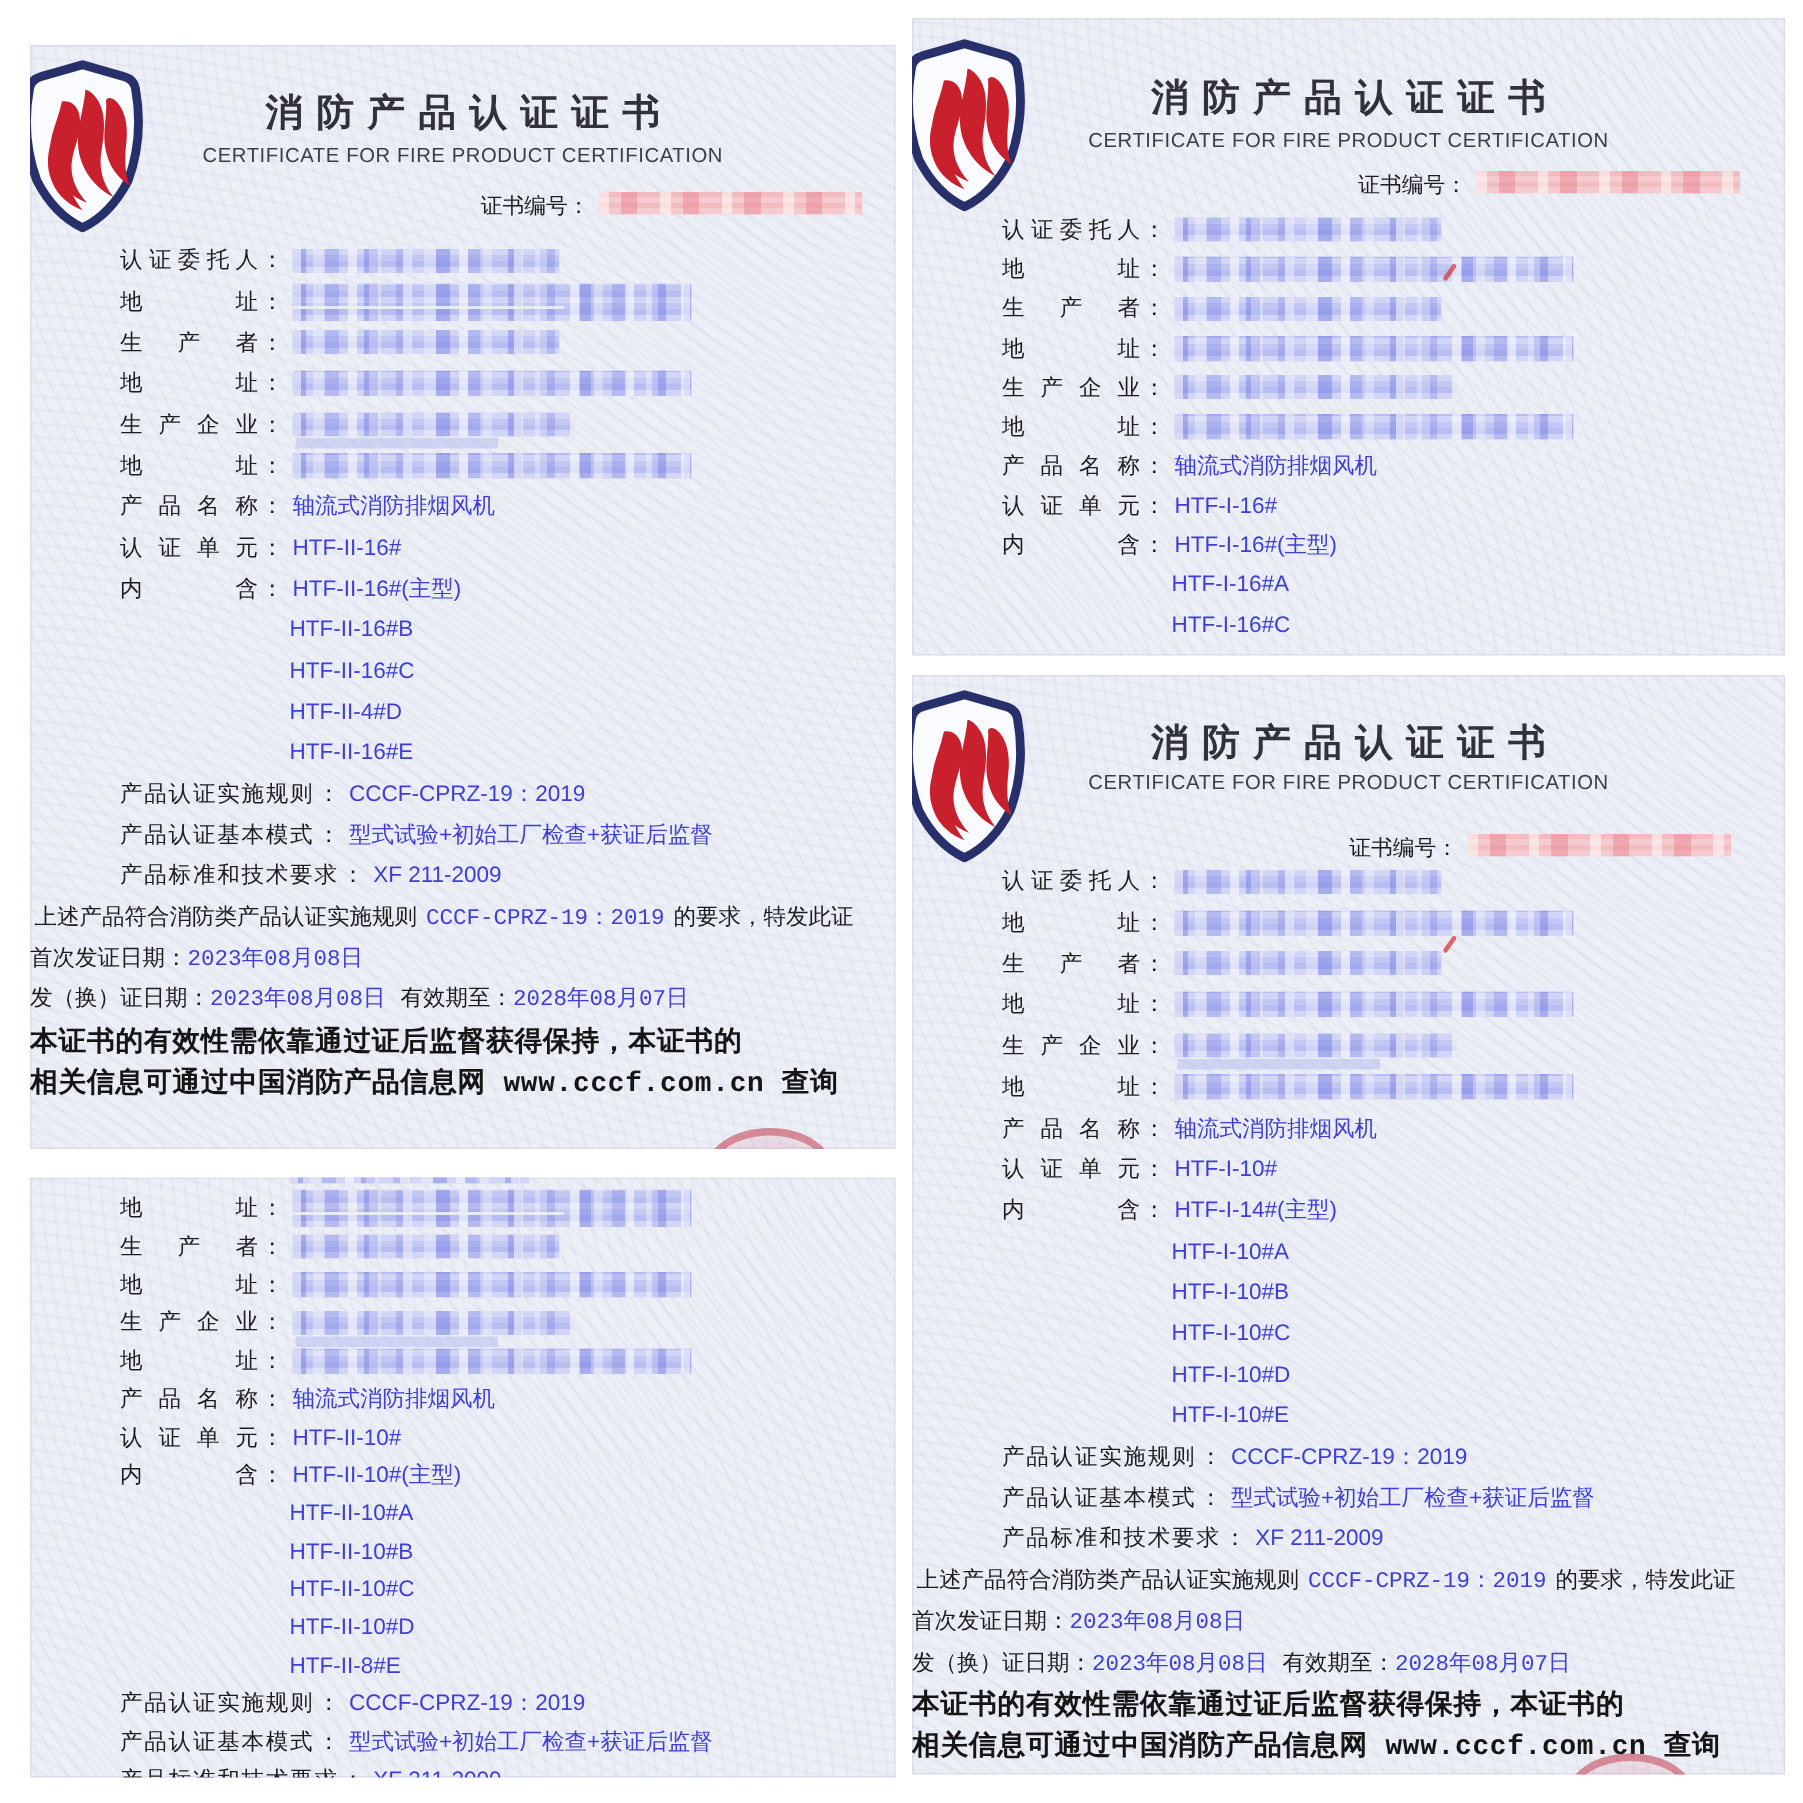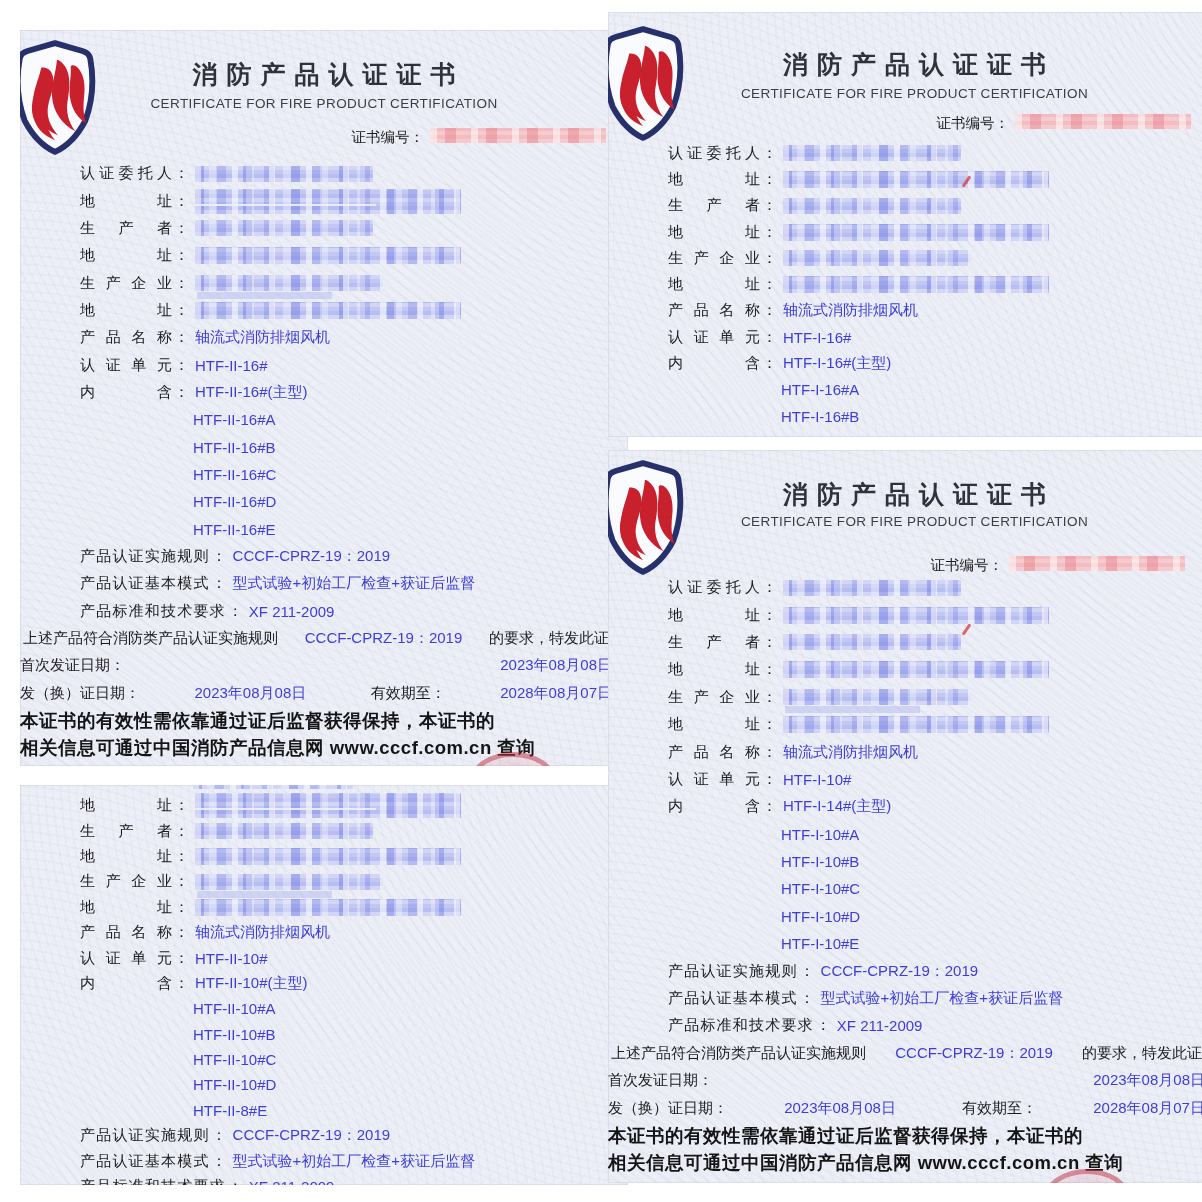--- a/index.html
+++ b/index.html
@@ -9,21 +9,20 @@
     font-family:"Liberation Sans","DejaVu Sans",sans-serif;
   }
   .cert{
     position:absolute;overflow:hidden;
     background-color:#edeff6;
     background-image:
       repeating-radial-gradient(circle at -5% 115%, rgba(125,138,190,.055) 0 2px, transparent 2px 9px),
       repeating-radial-gradient(circle at 108% -8%, rgba(125,138,190,.05) 0 2px, transparent 2px 8px),
       repeating-radial-gradient(circle at 50% 50%, rgba(140,150,200,.03) 0 1px, transparent 1px 7px);
     box-shadow:0 0 0 1px rgba(190,195,215,.35) inset;
-    padding-left:31px;
   }
   #cert-tl{left:20px;top:30px;width:577px;height:736px;--rh:27.35px;}
   #cert-tr{left:608px;top:12px;width:582px;height:425px;--rh:26.3px;}
   #cert-bl{left:20px;top:785px;width:577px;height:400px;--rh:25.4px;}
   #cert-br{left:608px;top:450px;width:582px;height:733px;--rh:27.4px;}
 
   .logo{position:absolute;left:-14px;top:8px;width:98px;height:120px;}
   #cert-tr .logo{top:12px;}
   .logo svg{width:100%;height:100%;}
 
@@ -47,21 +46,21 @@
   #cert-tr .certno{top:102px;right:30px;}
   #cert-br .certno{top:106px;right:36px;}
 
   .fields{position:absolute;left:0;right:16px;}
   #cert-tl .fields{top:130px;}
   #cert-tr .fields{top:128px;}
   #cert-bl .fields{top:8px;}
   #cert-br .fields{top:124px;}
 
   .row{display:flex;align-items:center;height:var(--rh);padding-left:60px;font-size:15px;}
-  .row.center{justify-content:space-between;padding-left:0;}
+  .row.center{justify-content:flex-start;padding-left:0;font-family:Liberation Mono, monospace;}
   .row.indent{padding-left:173px;}
 
   .lbl{
     display:inline-block;width:92px;flex:0 0 92px;
     text-align:justify;text-align-last:justify;
     color:#1c1c1c;font-weight:500;
   }
   .lblw{color:#1c1c1c;font-weight:500;letter-spacing:1.2px;}
   .colon{color:#1c1c1c;font-weight:500;margin:0 6px 0 2px;}
   .val{color:#3e3ed6;font-weight:500;}
@@ -171,30 +170,27 @@
         <span class="lbl">认证单元</span>
         <span class="colon">：</span>
         <span class="val">HTF-II-16#</span>
       </div>
     <div class="row">
         <span class="lbl">内含</span>
         <span class="colon">：</span>
         <span class="val">HTF-II-16#(主型)</span>
       </div>
     <div class="row indent">
-        <span class="val">HTF-II-16#A</span>
-      </div>
-    <div class="row indent">
         <span class="val">HTF-II-16#B</span>
       </div>
     <div class="row indent">
         <span class="val">HTF-II-16#C</span>
       </div>
     <div class="row indent">
-        <span class="val">HTF-II-16#D</span>
+        <span class="val">HTF-II-4#D</span>
       </div>
     <div class="row indent">
         <span class="val">HTF-II-16#E</span>
       </div>
     <div class="row">
         <span class="lblw">产品认证实施规则</span>
         <span class="colon">：</span>
         <span class="val">CCCF-CPRZ-19：2019</span>
       </div>
     <div class="row">
@@ -293,23 +289,20 @@
       </div>
     <div class="row">
         <span class="lbl">内含</span>
         <span class="colon">：</span>
         <span class="val">HTF-I-16#(主型)</span>
       </div>
     <div class="row indent">
         <span class="val">HTF-I-16#A</span>
       </div>
     <div class="row indent">
-        <span class="val">HTF-I-16#B</span>
-      </div>
-    <div class="row indent">
         <span class="val">HTF-I-16#C</span>
       </div>
   </div>
   <div class="tick"></div>
 </section>
 
 <section class="cert" id="cert-bl">
   <span class="mz stub"></span>
   <div class="fields">
     <div class="row">

